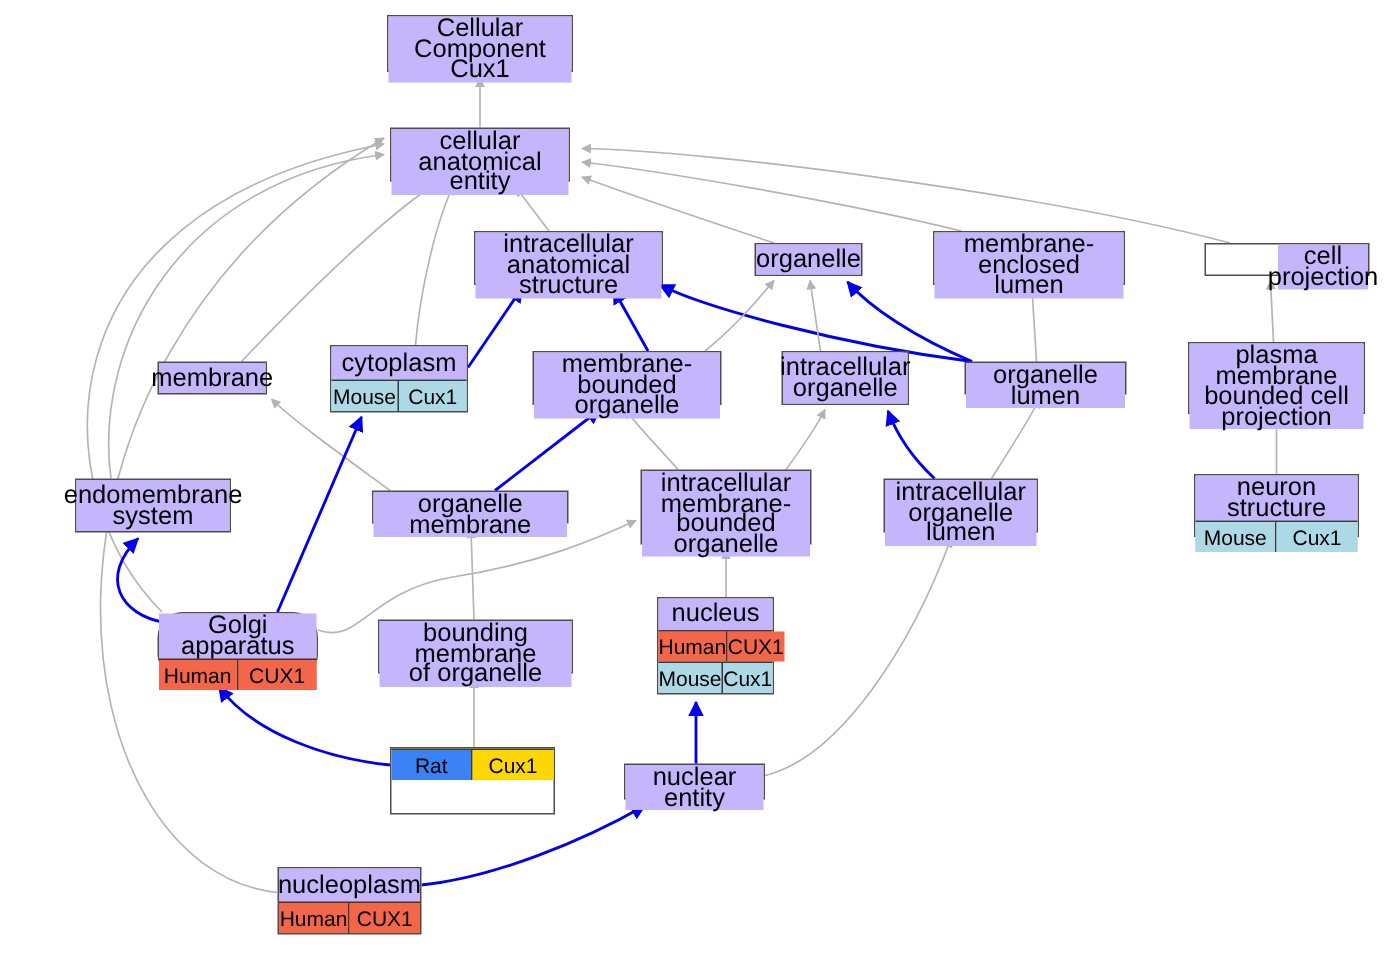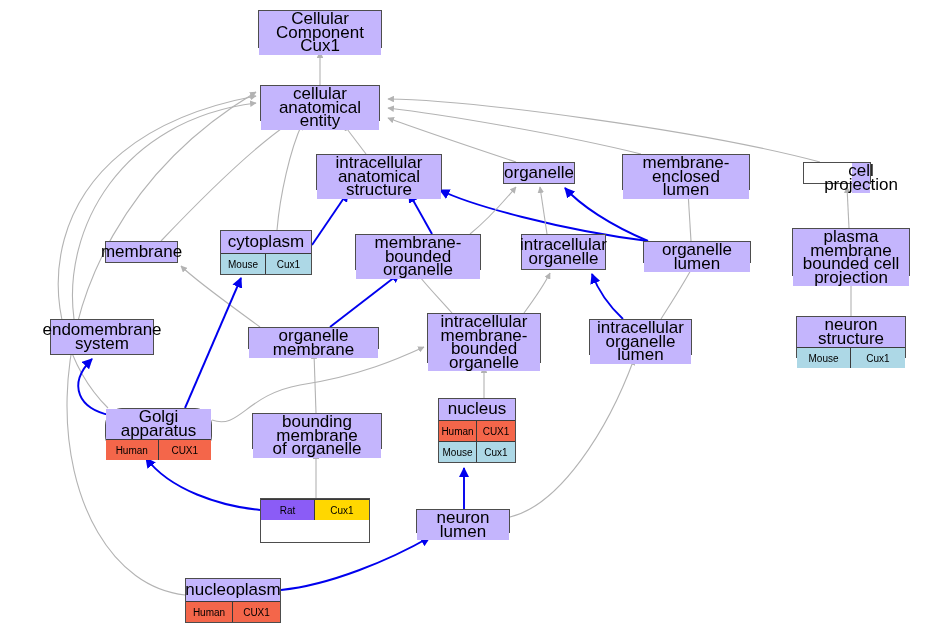--- a/index.html
+++ b/index.html
@@ -53,21 +53,21 @@
     flex-direction: row;
     border-top: 1.4px solid #3a3a3a;
     height: 20px;
     flex: 0 0 20px;
   }
   .ann-cell {
     flex: 1 1 50%;
     display: flex;
     align-items: center;
     justify-content: center;
-    font-size: 10px;
+    font-size: 14px;
     line-height: 13px;
     color: #000000;
     box-sizing: border-box;
   }
   .ann-cell.left {
     border-right: 1.4px solid #3a3a3a;
   }
 </style>
 </head>
 <body>
@@ -133,21 +133,21 @@
         <div class="node-title">intracellular
 anatomical structure</div>
       </div>
       <div class="node" style="left: 503px; top: 162px; width: 72px; height: 22px;">
         <div class="node-title">organelle</div>
       </div>
       <div class="node" style="left: 622px; top: 154px; width: 128px; height: 36px;">
         <div class="node-title">membrane-enclosed
 lumen</div>
       </div>
-      <div class="node" style="left: 803px; top: 162px; width: 68px; height: 22px; padding-left: 48px;">
+      <div class="node" style="left: 803px; top: 162px; width: 110px; height: 22px; padding-left: 48px;">
         <div class="node-title">cell projection</div>
       </div>
       <div class="node" style="left: 105px; top: 241px; width: 73px; height: 22px;">
         <div class="node-title">membrane</div>
       </div>
       <div class="node" style="left: 220px; top: 230px; width: 92px; height: 45px;">
         <div class="node-title">cytoplasm</div>
         <div class="ann-row" style="background: rgb(173, 216, 230);">
           <div class="ann-cell left" style="background: rgb(173, 216, 230);">Mouse</div>
           <div class="ann-cell" style="background: rgb(173, 216, 230);">Cux1</div>
@@ -209,26 +209,26 @@
           <div class="ann-cell left" style="background: rgb(244, 102, 74);">Human</div>
           <div class="ann-cell" style="background: rgb(244, 102, 74);">CUX1</div>
         </div>
         <div class="ann-row" style="background: rgb(173, 216, 230);">
           <div class="ann-cell left" style="background: rgb(173, 216, 230);">Mouse</div>
           <div class="ann-cell" style="background: rgb(173, 216, 230);">Cux1</div>
         </div>
       </div>
       <div class="node" style="left: 260px; top: 498px; width: 110px; height: 45px;">
         <div class="ann-row" style="background: rgb(255, 215, 0);">
-          <div class="ann-cell left" style="background: #8b5cf6;">Rat</div>
+          <div class="ann-cell left" style="background: #3b82f6;">Rat</div>
           <div class="ann-cell" style="background: rgb(255, 215, 0);">Cux1</div>
         </div>
       </div>
       <div class="node" style="left: 416px; top: 509px; width: 94px; height: 24px;">
-        <div class="node-title">neuron lumen</div>
+        <div class="node-title">nuclear entity</div>
       </div>
       <div class="node" style="left: 185px; top: 578px; width: 96px; height: 45px;">
         <div class="node-title">nucleoplasm</div>
         <div class="ann-row" style="background: rgb(244, 102, 74);">
           <div class="ann-cell left" style="background: rgb(244, 102, 74);">Human</div>
           <div class="ann-cell" style="background: rgb(244, 102, 74);">CUX1</div>
         </div>
       </div>
     </div>
 </div>

